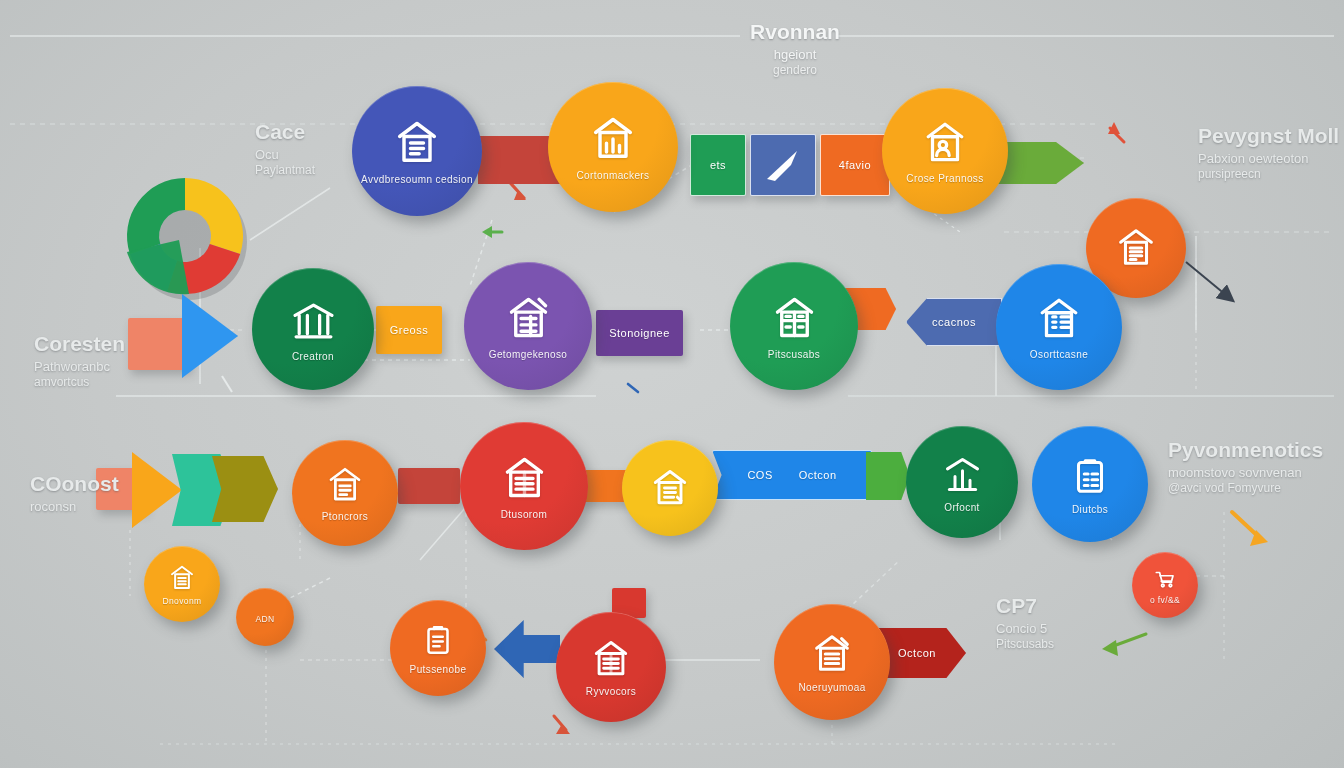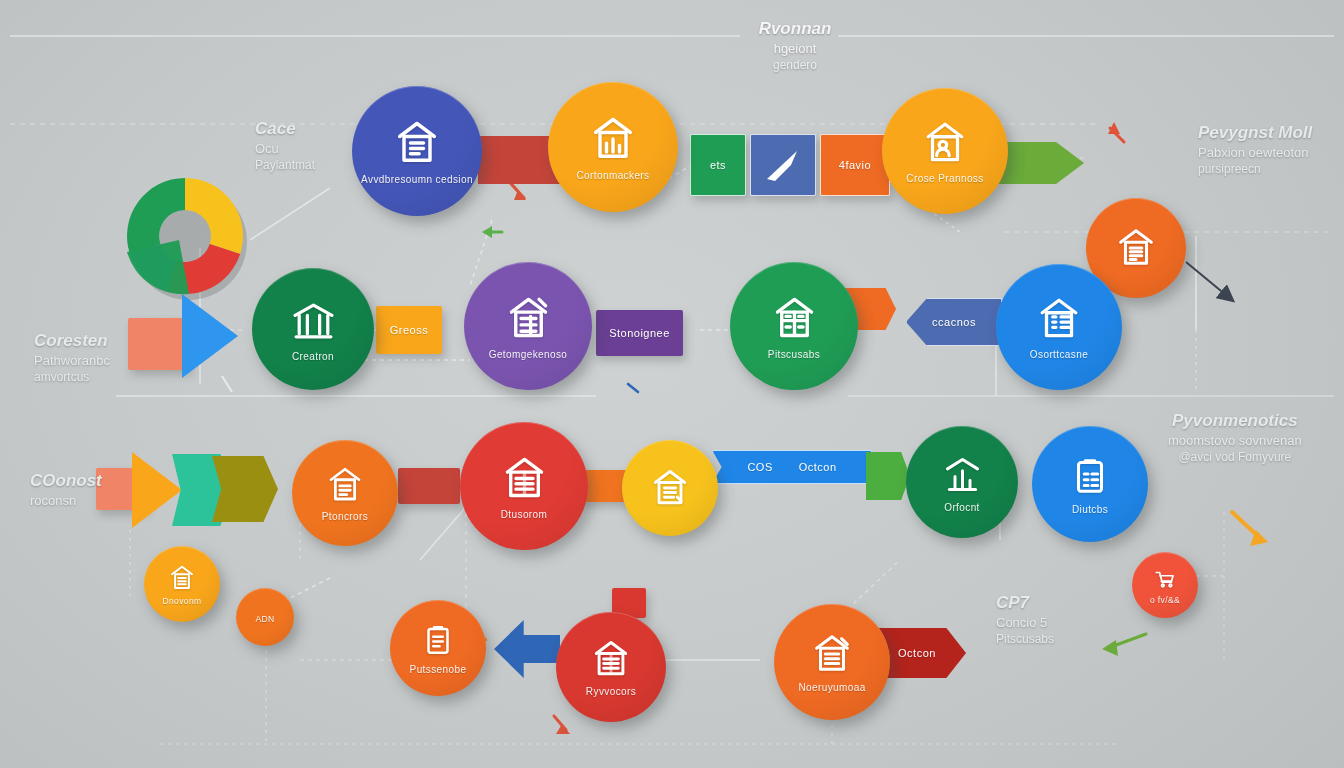--- a/index.html
+++ b/index.html
@@ -60,21 +60,21 @@
 
   
   .lab {
     position: absolute;
     color: #f4f6f6;
     text-shadow: 0 1px 2px rgba(80,85,88,.45);
     filter: blur(.45px);
     line-height: 1.32;
     white-space: nowrap;
   }
-  .lab .l1 { font-size: 17px; font-weight: 700; font-style: italic; }
+  .lab .l1 { font-size: 21px; font-weight: 700; }
   .lab .l2 { font-size: 13px; }
   .lab .l3 { font-size: 12px; color: #eceeee; }
   .lab.dim .l1, .lab.dim .l2, .lab.dim .l3 { color: #e7eaea; }
   .lab.c { text-align: center; transform: translateX(-50%); }
 </style>
 </head>
 <body>
 
 <div id="stage">
 
@@ -184,21 +184,21 @@
       <div class="shape chevR" style="left: 844px; top: 288px; width: 52px; height: 42px; background: rgb(239, 106, 34);"></div>
       <div class="shape chevL" style="left: 906px; top: 298px; width: 96px; height: 48px; background: rgb(77, 107, 176); border: 1.5px solid rgba(255, 255, 255, 0.8);">
         <div class="lbl">ccacnos</div>
       </div>
       <div class="shape" style="left: 96px; top: 468px; width: 50px; height: 42px; background: rgb(239, 132, 103); border-radius: 2px;"></div>
       <div class="shape tri" style="left: 132px; top: 452px; width: 50px; height: 76px; background: rgb(249, 166, 26);"></div>
       <div class="shape chev" style="left: 172px; top: 454px; width: 62px; height: 72px; background: rgb(45, 195, 154);"></div>
       <div class="shape chev" style="left: 212px; top: 456px; width: 66px; height: 66px; background: rgb(155, 143, 18);"></div>
       <div class="shape" style="left: 398px; top: 468px; width: 62px; height: 36px; background: rgb(196, 68, 58); border-radius: 2px;"></div>
       <div class="shape" style="left: 578px; top: 470px; width: 64px; height: 32px; background: rgb(240, 116, 31); border-radius: 2px;"></div>
-      <div class="shape" style="left: 712px; top: 450px; width: 160px; height: 34px; background: rgb(31, 134, 232); border-radius: 2px; clip-path: polygon(0px 0px, 100% 0px, 100% 100%, 0px 100%, 6% 50%); border: 1px solid rgba(255, 255, 255, 0.75);">
+      <div class="shape" style="left: 712px; top: 450px; width: 160px; height: 50px; background: rgb(31, 134, 232); border-radius: 2px; clip-path: polygon(0px 0px, 100% 0px, 100% 100%, 0px 100%, 6% 50%); border: 1px solid rgba(255, 255, 255, 0.75);">
         <div class="lbl">
           <span>COS</span>
           <span>Octcon</span>
         </div>
       </div>
       <div class="shape chevR" style="left: 866px; top: 452px; width: 44px; height: 48px; background: rgb(76, 174, 62);"></div>
       <div class="shape fatarrow" style="left: 494px; top: 620px; width: 66px; height: 58px; background: rgb(47, 102, 181);"></div>
       <div class="shape chevR" style="left: 868px; top: 628px; width: 98px; height: 50px; background: rgb(180, 35, 28);">
         <div class="lbl">Octcon</div>
       </div>
@@ -368,21 +368,21 @@
       <div class="lab dim" style="left: 255px; top: 118px;">
         <div class="l1">Cace</div>
         <div class="l2">Ocu</div>
         <div class="l3">Paylantmat</div>
       </div>
       <div class="lab dim" style="left: 1198px; top: 122px;">
         <div class="l1">Pevygnst Moll</div>
         <div class="l2">Pabxion oewteoton</div>
         <div class="l3">pursipreecn</div>
       </div>
-      <div class="lab dim" style="left: 1168px; top: 410px; text-align: center;">
+      <div class="lab dim" style="left: 1168px; top: 436px;">
         <div class="l1">Pyvonmenotics</div>
         <div class="l2">moomstovo sovnvenan</div>
         <div class="l3">@avci vod  Fomyvure</div>
       </div>
       <div class="lab dim" style="left: 34px; top: 330px;">
         <div class="l1">Coresten</div>
         <div class="l2">Pathworanbc</div>
         <div class="l3">amvortcus</div>
       </div>
       <div class="lab dim" style="left: 30px; top: 470px;">

